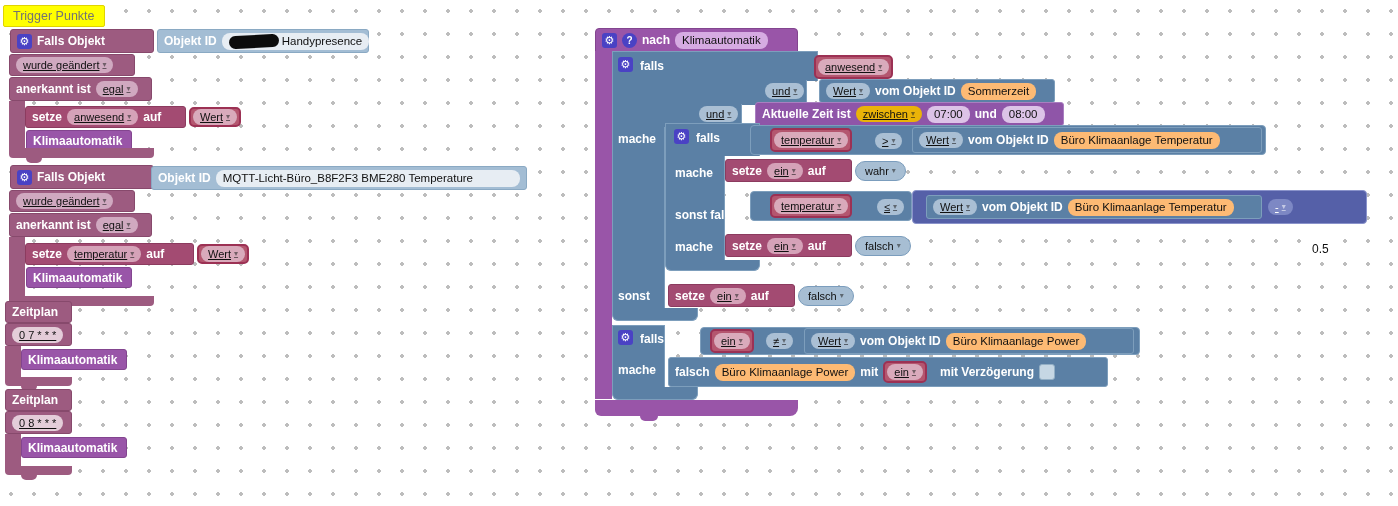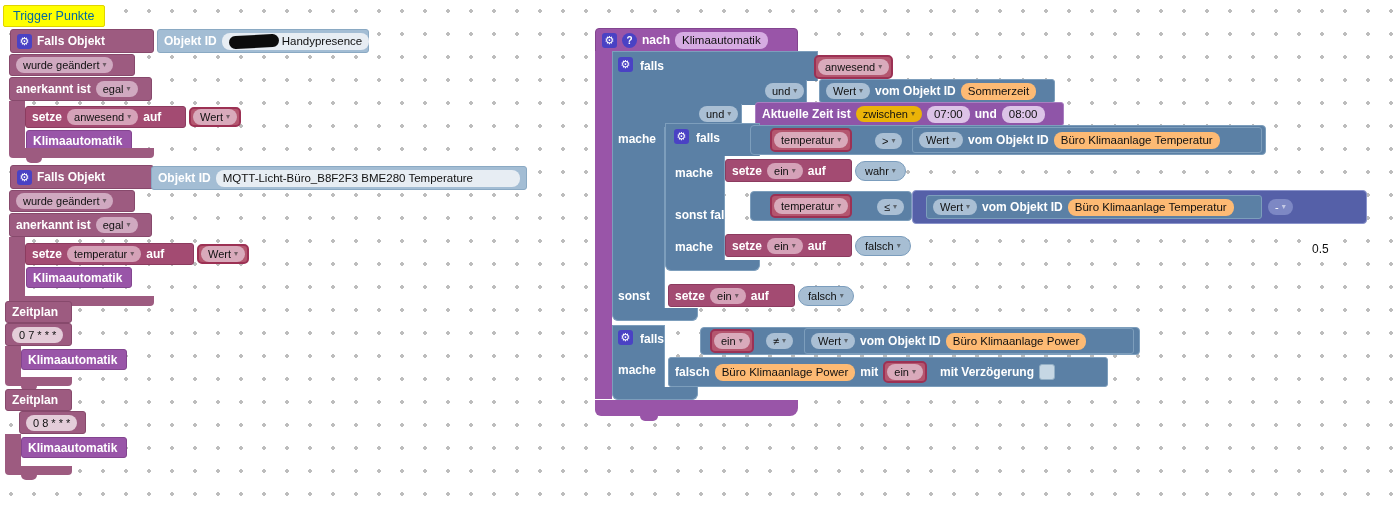--- a/index.html
+++ b/index.html
@@ -8,21 +8,21 @@
     font-family:"Liberation Sans",sans-serif;
     background-color:#ffffff;
     background-image:
       radial-gradient(ellipse 2.6px 0.8px at 11px 11px,#bdbdbd 98%,transparent 100%),
       radial-gradient(ellipse 0.8px 2.6px at 11px 11px,#bdbdbd 98%,transparent 100%);
     background-size:23px 23px;
   }
   .abs{position:absolute;box-sizing:border-box;}
   .blk{display:flex;align-items:center;gap:5px;padding:0 6px;border-radius:3px;white-space:nowrap;}
   .lbl{color:#fff;font-weight:bold;font-size:12px;white-space:nowrap;}
-  .pill{display:inline-flex;align-items:center;gap:3px;border-radius:9px;padding:1px 7px;font-size:11px;color:#101010;white-space:nowrap;line-height:14px;}
+  .pill{display:inline-flex;align-items:center;gap:3px;border-radius:9px;padding:1px 7px;font-size:11px;color:#101010;white-space:nowrap;line-height:14px;text-decoration:underline;}
   .field{display:inline-flex;align-items:center;border-radius:8px;padding:1px 7px;font-size:11.5px;color:#101010;white-space:nowrap;line-height:15px;}
   .arr{font-size:8px;color:#222;opacity:.55;line-height:1;}
   
   .mauve{background:#9d5b80;border:1px solid #87496c;}
   .mauve-flat{background:#9d5b80;}
   .mauve .pill{background:#d0a9c0;}
   .berry{background:#a34b72;border:1px solid #8c3b5f;}
   .berry .pill{background:#d5a2b8;}
   .purple{background:#9955a8;border:1px solid #83458f;}
   .purple-flat{background:#9955a8;}
@@ -35,21 +35,21 @@
   .navy{background:#5560a8;border:1px solid #8a93cb;}
   .numfield{background:#ffffff;border-radius:3px;padding:1px 8px;font-size:12px;color:#101010;margin-top:42px;}
   .chip{display:inline-flex;align-items:center;background:#b4566f;border:2px solid #9c3154;border-radius:5px;padding:1px 2px;}
   .chip .pill{background:#d9aabb;}
   .aktuelle{background:#8f55a8;border:1px solid #a97fc0;}
   .aktuelle .pill{background:#eab308;}
   .aktuelle .field{background:#dcc3e7;}
   .bool{display:inline-flex;align-items:center;gap:3px;background:#a7bed3;border:1px solid #7b9dbd;border-radius:10px;padding:1px 9px;font-size:11px;color:#101010;}
   .gear{width:15px;height:15px;background:#4a42c4;border-radius:3px;color:#fff;font-size:11px;display:inline-flex;align-items:center;justify-content:center;flex:0 0 auto;}
   .help{width:15px;height:15px;background:#4a42c4;border-radius:50%;color:#fff;font-size:10px;font-weight:bold;display:inline-flex;align-items:center;justify-content:center;flex:0 0 auto;}
-  .cmt{background:#ffff00;border:1px solid #e0d400;color:#0369a1;font-size:12.5px;padding:2px 9px;border-radius:2px;}
+  .cmt{background:#ffff00;border:1px solid #e0d400;color:#737373;font-size:12.5px;padding:2px 9px;border-radius:2px;}
   .tab-mauve{background:#9d5b80;border-radius:0 0 5px 5px;}
   .tab-purple{background:#9955a8;border-radius:0 0 5px 5px;}
   .foot-blue{background:#5b80a5;border:1px solid #7d9ebc;border-top:none;border-radius:0 0 6px 6px;}
   .foot-purple{background:#9955a8;border-radius:0 0 8px 6px;}
   .scribble{width:50px;height:13px;background:#0c0c0c;border-radius:7px;transform:rotate(-3deg);flex:0 0 auto;margin-right:3px;}
   .checkbox{width:14px;height:14px;background:#c6d7e4;border:1px solid #93afc5;border-radius:3px;flex:0 0 auto;}
 </style>
 </head>
 <body>
 
@@ -153,21 +153,21 @@
   <div class="abs mauve-flat" style="left:5px;top:346px;width:16px;height:32px;"></div>
   <div class="abs blk purple" style="left:21px;top:349px;width:106px;height:21px;">
     <span class="lbl">Klimaautomatik</span>
   </div>
   <div class="abs mauve-flat" style="left:5px;top:377px;width:67px;height:9px;border-radius:0 0 4px 4px;"></div>
   <div class="abs tab-mauve" style="left:21px;top:386px;width:16px;height:5px;"></div>
 
   <div class="abs blk mauve" style="left:5px;top:389px;width:67px;height:22px;">
     <span class="lbl">Zeitplan</span>
   </div>
-  <div class="abs blk mauve" style="left:19px;top:411px;width:67px;height:23px;">
+  <div class="abs blk mauve" style="left:5px;top:411px;width:67px;height:23px;">
     <span class="pill" style="background:#e4cdd9;">0 8 * * *</span>
   </div>
   <div class="abs mauve-flat" style="left:5px;top:434px;width:16px;height:32px;"></div>
   <div class="abs blk purple" style="left:21px;top:437px;width:106px;height:21px;">
     <span class="lbl">Klimaautomatik</span>
   </div>
   <div class="abs mauve-flat" style="left:5px;top:466px;width:67px;height:9px;border-radius:0 0 4px 4px;"></div>
   <div class="abs tab-mauve" style="left:21px;top:475px;width:16px;height:5px;"></div>
 
   <div class="abs blk purple" style="left:595px;top:28px;width:203px;height:24px;border-radius:4px 4px 0 0;">

